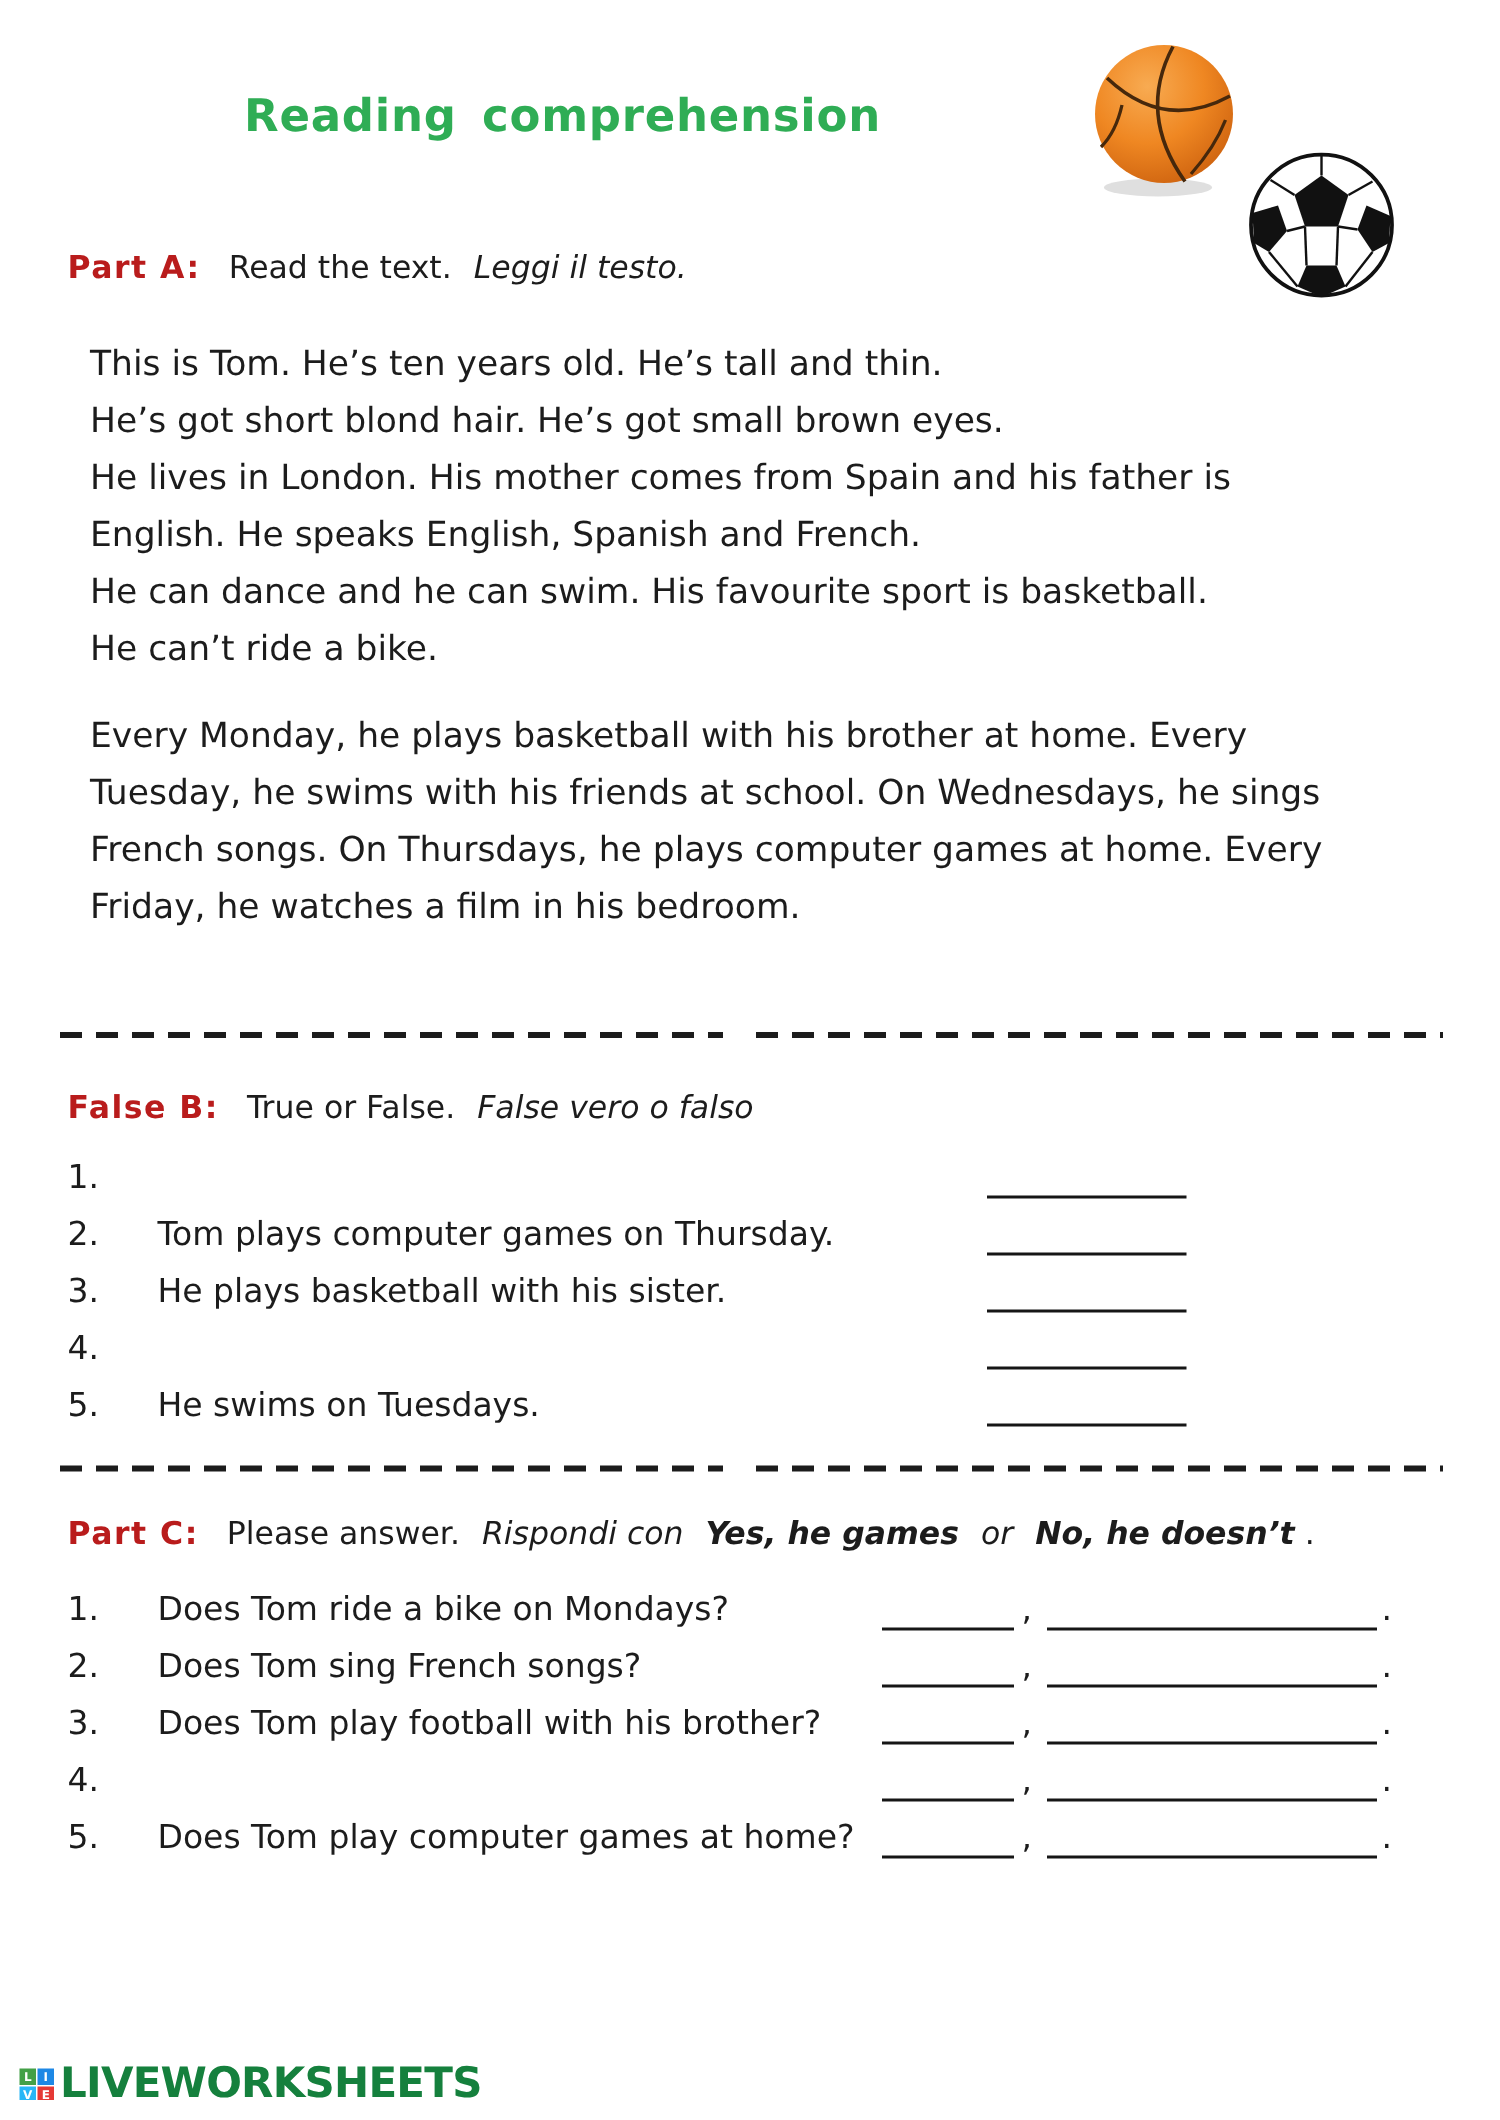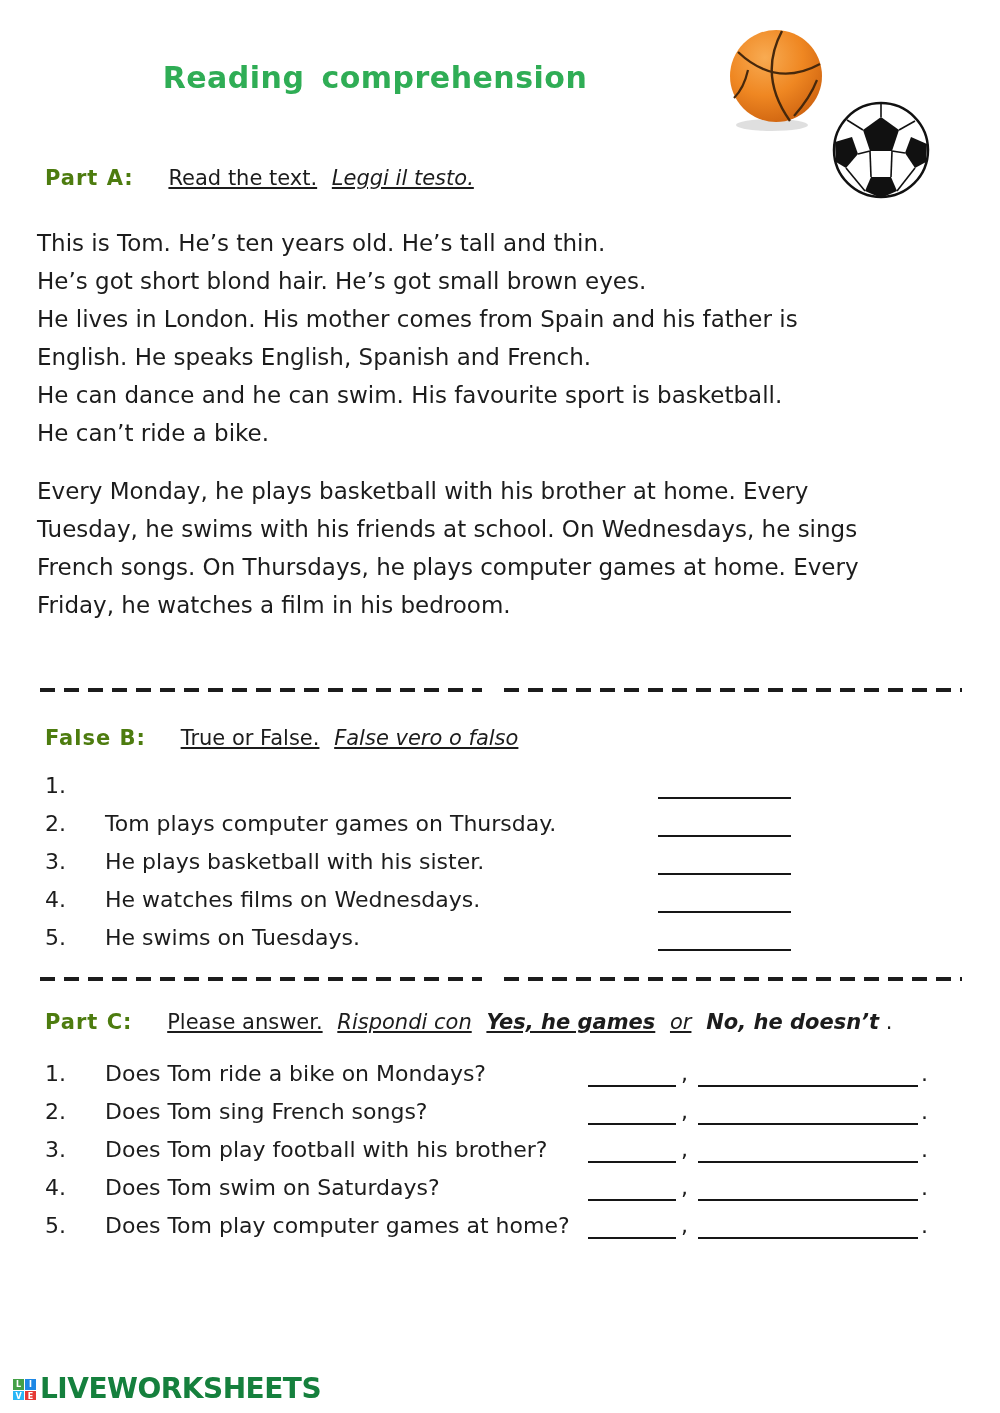--- a/index.html
+++ b/index.html
@@ -18,27 +18,27 @@
     word-spacing:6px;letter-spacing:.5px;
   }
   .ball{position:absolute;}
   .ball-basketball{left:722px;top:28px;}
   .ball-soccer{left:830px;top:98px;}
 
   .part-head{
     position:absolute;left:45px;
     font-size:21px;line-height:28px;white-space:nowrap;
   }
-  .part-label{color:#4d7c0f;font-weight:bold;margin-right:28px;letter-spacing:1px;}
-  .seg{margin-right:8px;text-decoration:underline;}
+  .part-label{color:#b91c1c;font-weight:bold;margin-right:12px;letter-spacing:1px;}
+  .seg{margin-right:8px;}
   .it{font-style:italic;}
   .bi{font-style:italic;font-weight:bold;}
 
   .para{
-    position:absolute;left:37px;width:920px;
+    position:absolute;left:60px;width:920px;
     font-size:23px;line-height:38px;
     white-space:pre-line;
   }
   .para-1{top:224px;}
   .para-2{top:472px;}
 
   .divider{
     position:absolute;left:40px;width:922px;height:4px;
     display:flex;
   }
@@ -175,21 +175,20 @@
       <span class="qtext">Tom plays computer games on Thursday.</span>
       <span class="blank blank-tf"></span>
     </div>
     <div class="qrow">
       <span class="qnum">3.</span>
       <span class="qtext">He plays basketball with his sister.</span>
       <span class="blank blank-tf"></span>
     </div>
     <div class="qrow">
       <span class="qnum">4.</span>
-      <span class="qtext">He watches films on Wednesdays.</span>
       <span class="blank blank-tf"></span>
     </div>
     <div class="qrow">
       <span class="qnum">5.</span>
       <span class="qtext">He swims on Tuesdays.</span>
       <span class="blank blank-tf"></span>
     </div>
   </div>
 
   <div class="divider divider-2">
@@ -228,21 +227,20 @@
     <div class="qrow">
       <span class="qnum">3.</span>
       <span class="qtext">Does Tom play football with his brother?</span>
       <span class="blank blank-short"></span>
       <span class="punct-comma">,</span>
       <span class="blank blank-long"></span>
       <span class="punct-period">.</span>
     </div>
     <div class="qrow">
       <span class="qnum">4.</span>
-      <span class="qtext">Does Tom swim on Saturdays?</span>
       <span class="blank blank-short"></span>
       <span class="punct-comma">,</span>
       <span class="blank blank-long"></span>
       <span class="punct-period">.</span>
     </div>
     <div class="qrow">
       <span class="qnum">5.</span>
       <span class="qtext">Does Tom play computer games at home?</span>
       <span class="blank blank-short"></span>
       <span class="punct-comma">,</span>

